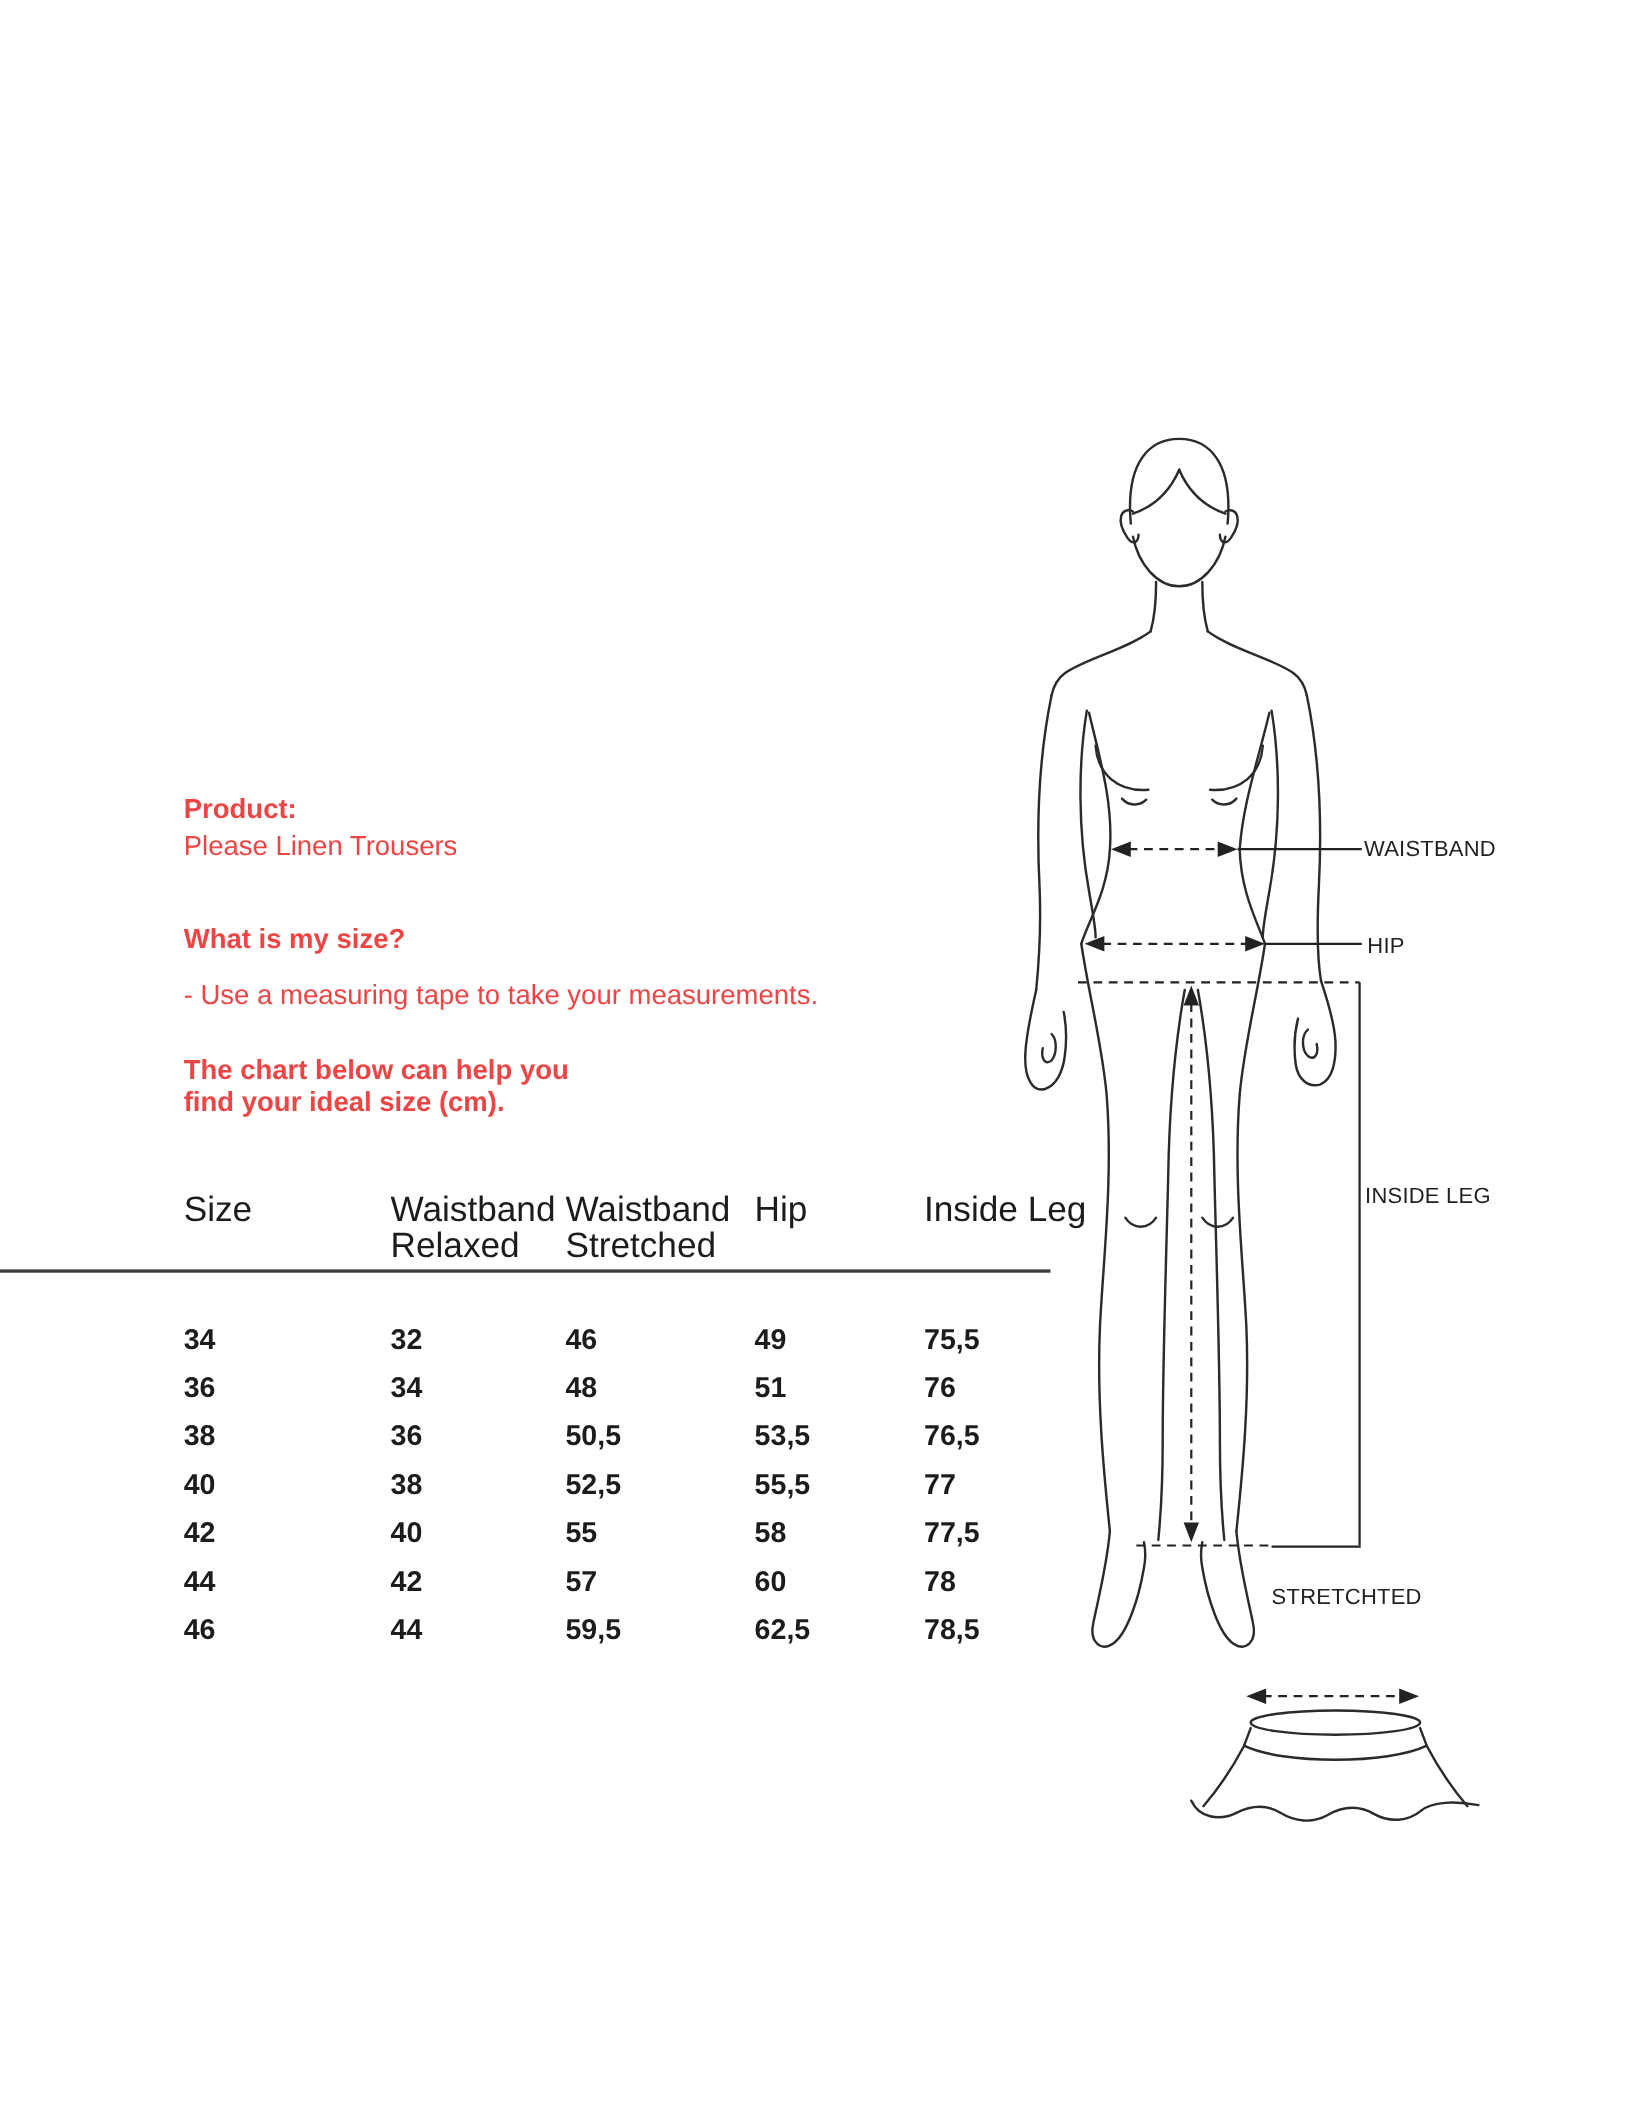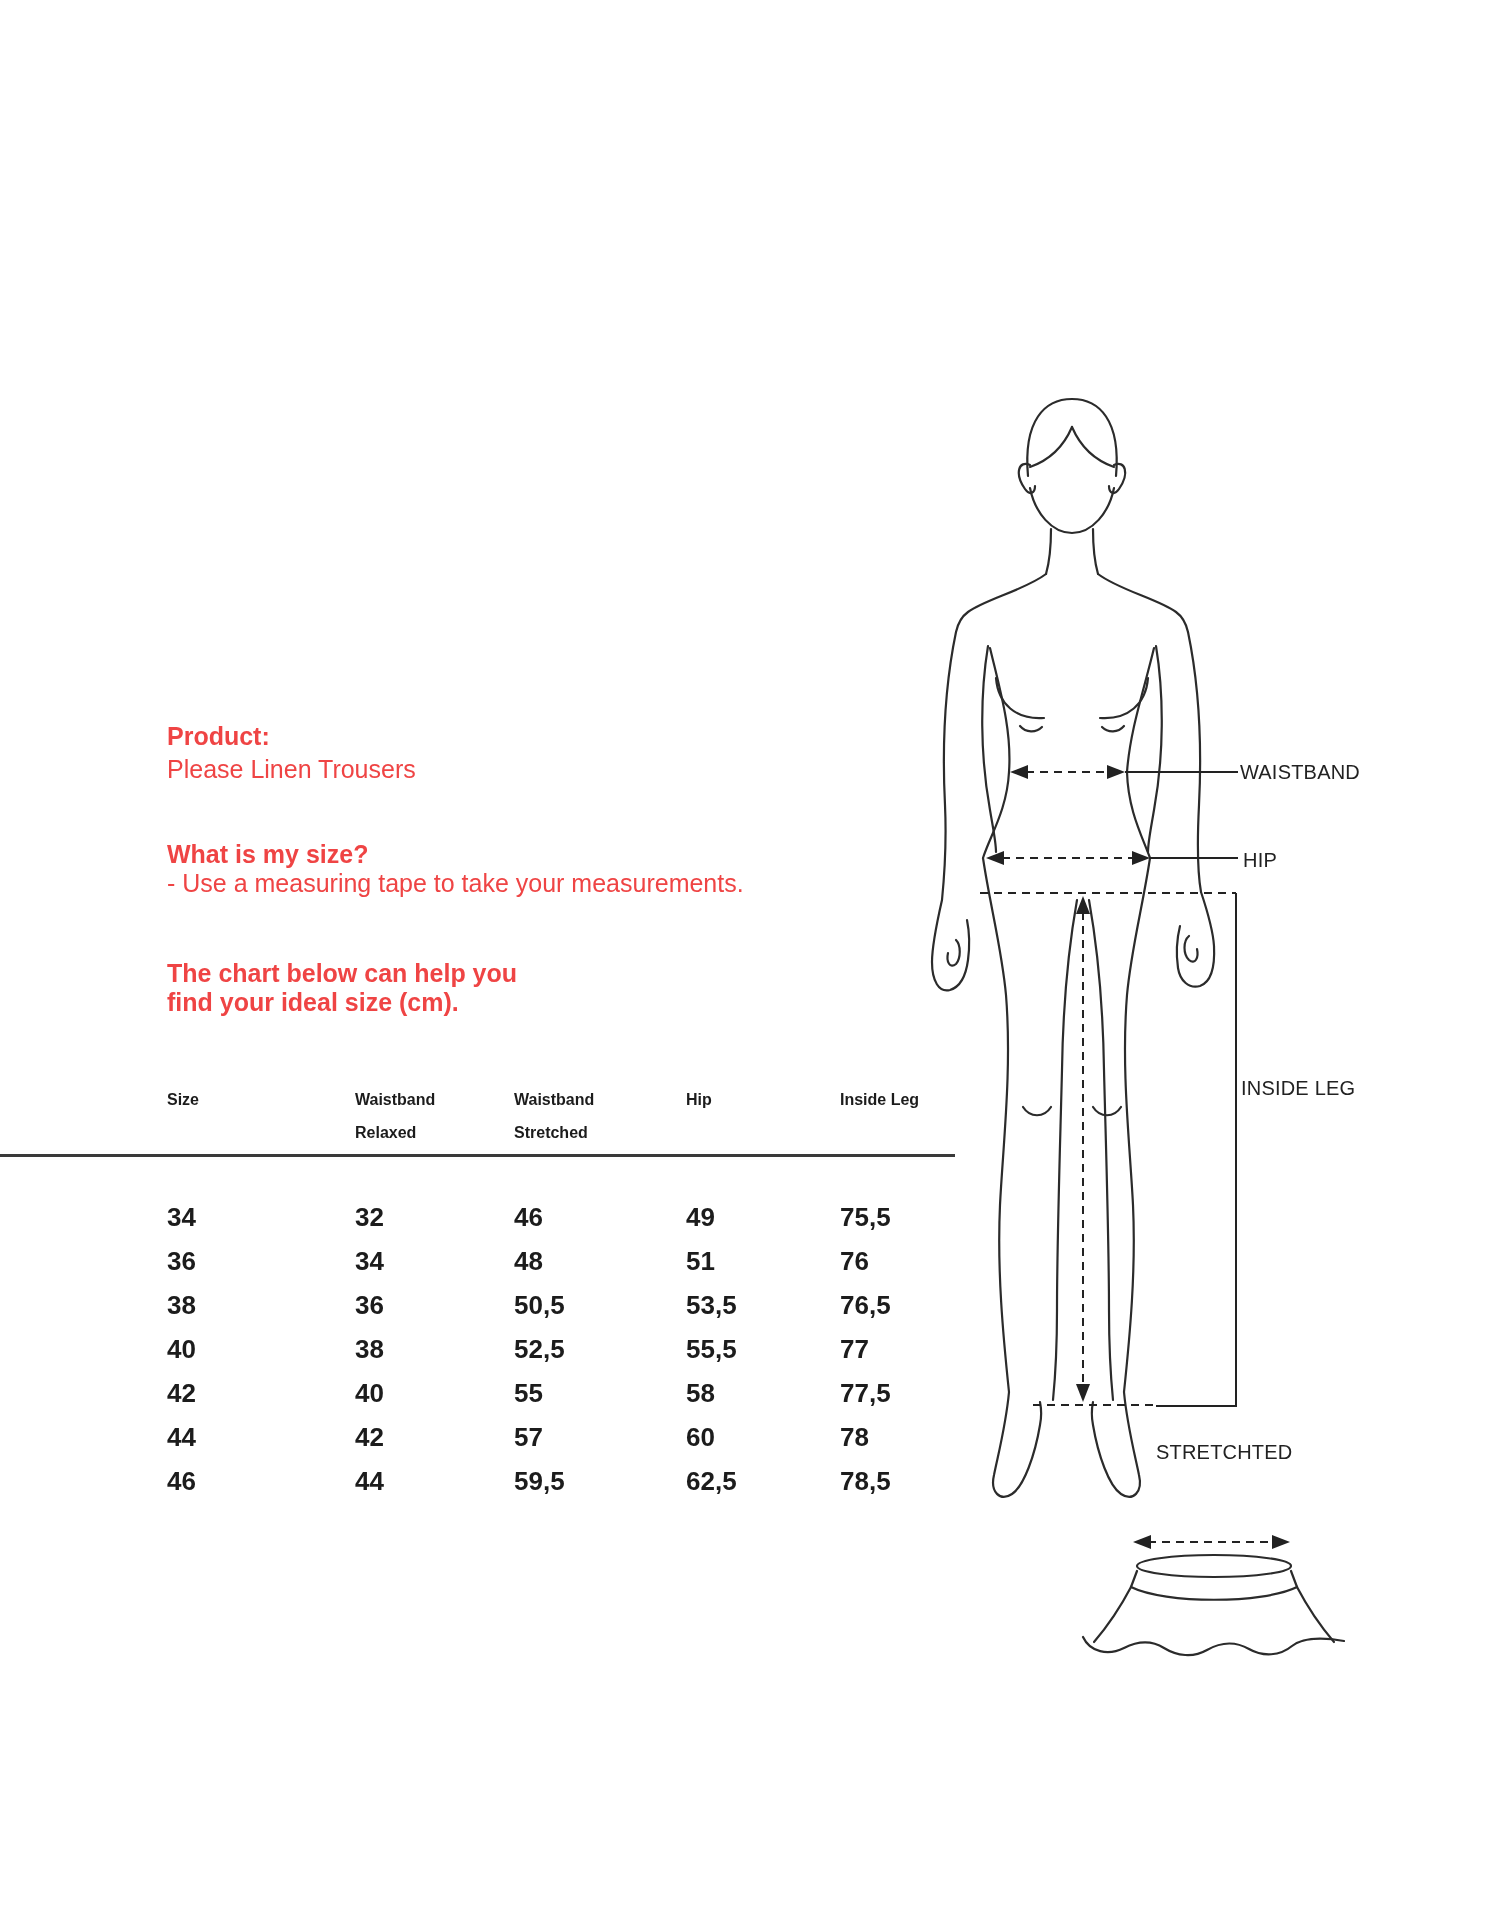--- a/index.html
+++ b/index.html
@@ -8,21 +8,21 @@
     background:#ffffff;
     font-family:"Liberation Sans", sans-serif;
     color:#1c1c1c;
     position:relative;
     overflow:hidden;
   }
   .page{position:absolute;inset:0;}
   .txt{position:absolute;font-size:25px;line-height:30px;white-space:nowrap;color:#ef4444;}
   .bold{font-weight:700;}
   
-  .thead-cell{position:absolute;top:0;font-size:16px;font-weight:700;line-height:33px;white-space:nowrap;}
+  .thead-cell{position:absolute;top:0;font-size:32px;font-weight:400;line-height:33px;white-space:nowrap;}
   .rule{position:absolute;left:0;top:1154px;width:955px;height:3px;background:#3a3a3a;}
   .trow{position:absolute;left:0;width:1024px;height:40px;}
   .trow span{position:absolute;top:0;font-size:26px;font-weight:700;line-height:30px;white-space:nowrap;}
   .c1{left:167px;} .c2{left:355px;} .c3{left:514px;} .c4{left:686px;} .c5{left:840px;}
   .hc1{left:167px;} .hc2{left:355px;} .hc3{left:514px;} .hc4{left:686px;} .hc5{left:840px;}
   
   .fig-label{position:absolute;font-size:20px;line-height:22px;color:#222;letter-spacing:0.2px;white-space:nowrap;}
   svg .outline{fill:none;stroke:#2b2b2b;stroke-width:2.2;stroke-linecap:round;stroke-linejoin:round;}
   svg .ann{fill:none;stroke:#222;stroke-width:2;}
   svg .dash{stroke-dasharray:8 6;}
@@ -30,21 +30,21 @@
 </style>
 </head>
 <body>
 
 <div class="page">
 
   <div class="txt bold" style="left:167px;top:721px">Product:</div>
   <div class="txt" style="left:167px;top:754px">Please Linen Trousers</div>
 
   <div class="txt bold" style="left:167px;top:839px">What is my size?</div>
-  <div class="txt" style="left:167px;top:868px">- Use a measuring tape to take your measurements.</div>
+  <div class="txt" style="left:167px;top:890px">- Use a measuring tape to take your measurements.</div>
 
   <div class="txt bold" style="left:167px;top:958px">The chart below can help you</div>
   <div class="txt bold" style="left:167px;top:987px">find your ideal size (cm).</div>
 
   <div>
     <div class="thead-cell hc1" style="top:1083px">
       <div>Size</div>
       <div></div>
     </div>
     <div class="thead-cell hc2" style="top:1083px">

